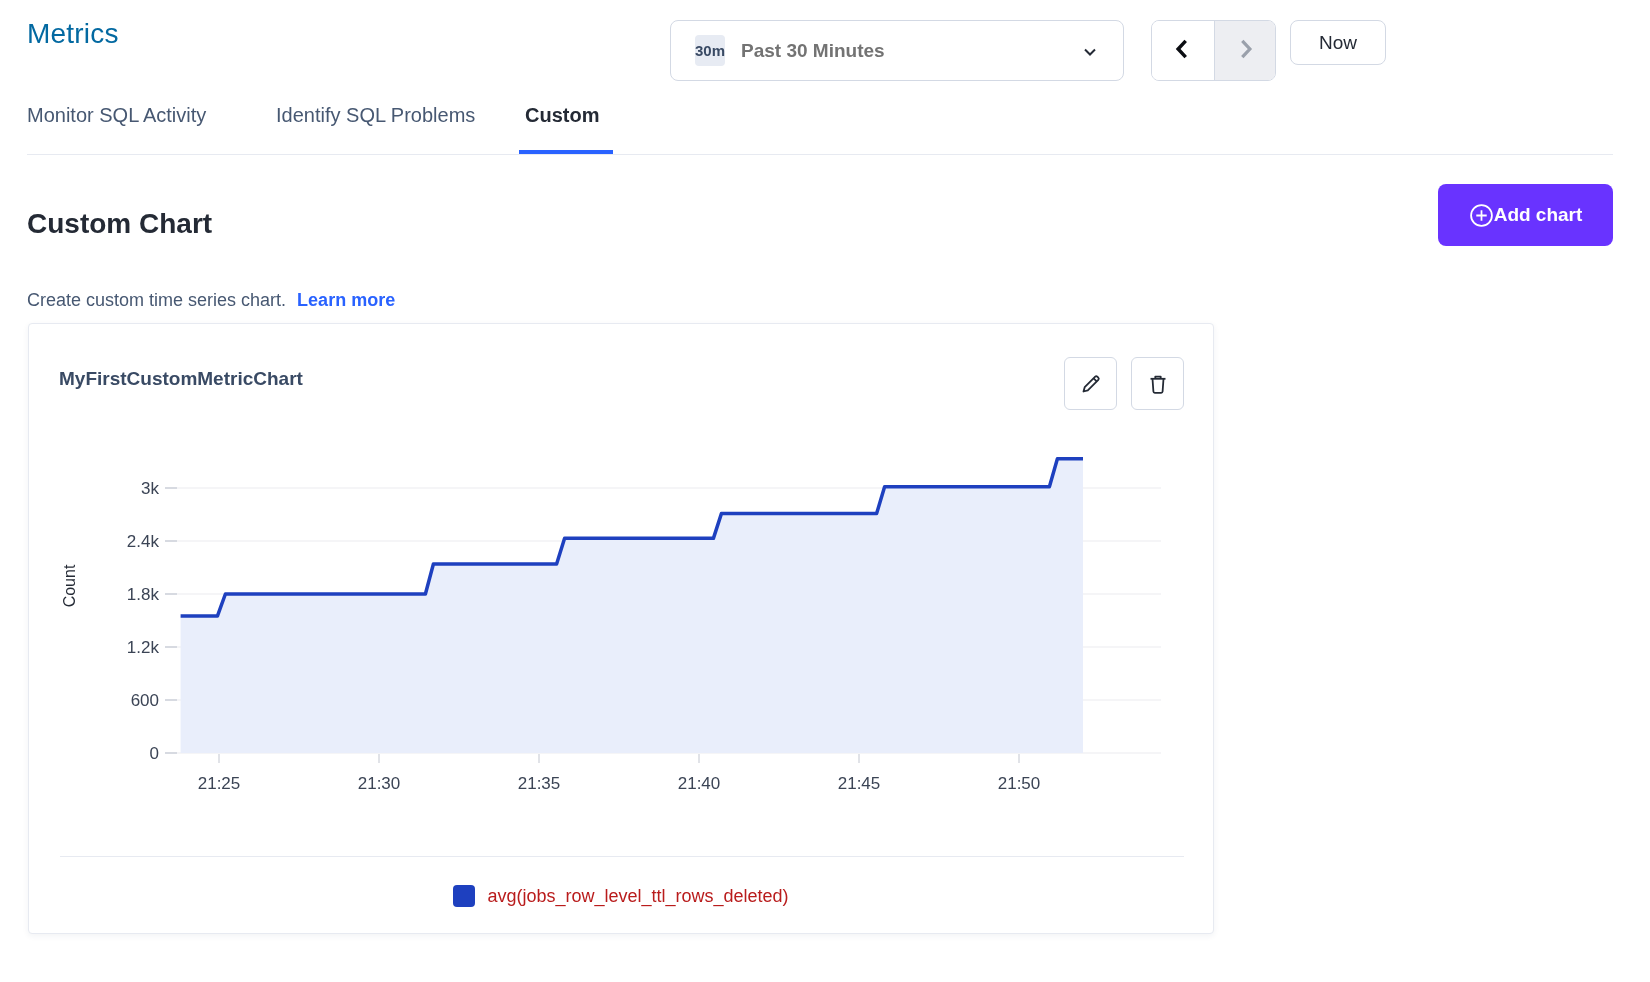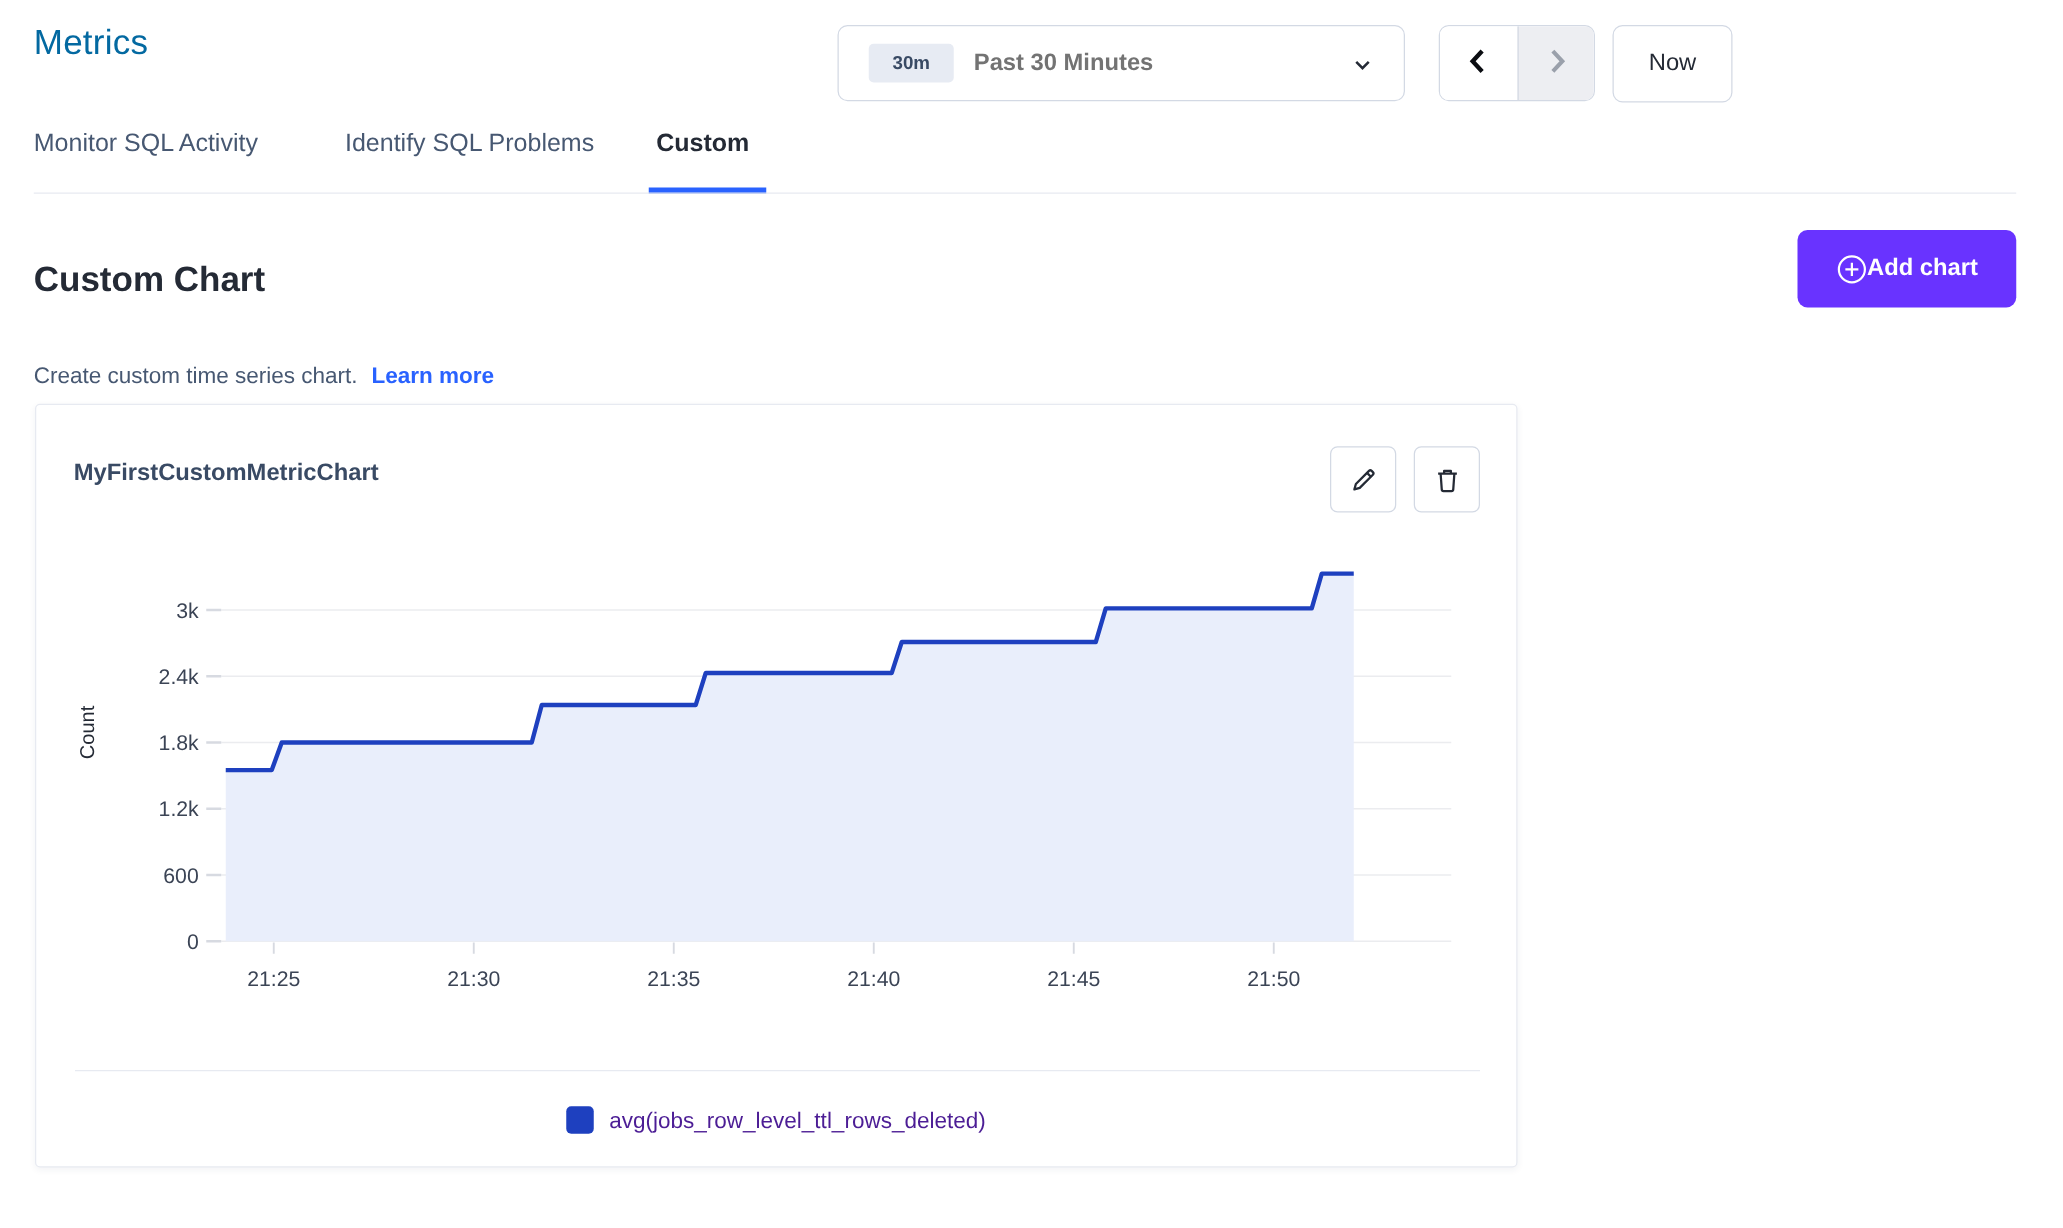--- a/index.html
+++ b/index.html
@@ -4,32 +4,32 @@
 <style>
   * { margin:0; padding:0; box-sizing:border-box; }
   body { background:#ffffff; font-family:"Liberation Sans", sans-serif; }
   .page { position:relative; width:1650px; height:982px; background:#ffffff; overflow:hidden; }
 
   .page-title { position:absolute; left:27px; top:18px; font-size:28px; font-weight:400; color:#0369a1; letter-spacing:.2px; }
 
   
   .time-dropdown { position:absolute; left:670px; top:20px; width:454px; height:61px;
     background:#fff; border:1px solid #d3d9e4; border-radius:8px; display:flex; align-items:center; cursor:pointer; }
-  .range-badge { margin-left:24px; background:#e7ebf3; border-radius:4px; padding:7px 19px;
+  .range-badge { margin-left:24px; background:#e7ebf3; border-radius:4px; padding:7px 0;
     font-size:15px; font-weight:700; color:#394a64; }
   .range-label { margin-left:16px; font-size:19px; font-weight:600; color:#737373; }
   .dd-chevron { position:absolute; right:24px; top:22px; }
 
   
   .nav-arrows { position:absolute; left:1151px; top:20px; width:125px; height:61px;
     border:1px solid #d3d9e4; border-radius:8px; overflow:hidden; display:flex; background:#fff; }
   .nav-arrows button { width:50%; height:100%; border:none; background:#fff; display:flex; align-items:center; justify-content:center; cursor:pointer; }
   .nav-arrows button + button { border-left:1px solid #d3d9e4; background:#edeef2; cursor:default; }
 
-  .now-btn { position:absolute; left:1290px; top:20px; width:96px; height:62px; background:#fff;
+  .now-btn { position:absolute; left:1290px; top:20px; width:96px; height:45px; background:#fff;
     border:1px solid #d3d9e4; border-radius:8px; font-size:19px; font-weight:500; color:#242a35;
     font-family:"Liberation Sans", sans-serif; cursor:pointer; }
 
   
   .tabs { position:absolute; top:104px; left:0; width:100%; height:32px; }
   .tab { position:absolute; top:0; font-size:20px; color:#475872; cursor:pointer; white-space:nowrap; }
   .tab.active { color:#242a35; font-weight:600;text-align:right; }
   .tab-1 { left:27px; } .tab-2 { left:276px; } .tab-3 { left:525px; }
   .active-tab-indicator { position:absolute; left:519px; top:150px; width:94px; height:5px; background:#2962ff; }
   .tabs-divider { position:absolute; left:27px; top:154px; width:1586px; height:1px; background:#e7eaf1; }
@@ -49,21 +49,21 @@
   .icon-btn { position:absolute; top:33px; width:53px; height:53px; background:#fff;
     border:1px solid #d3d9e4; border-radius:6px; display:flex; align-items:center; justify-content:center; cursor:pointer; }
   .edit-btn { left:1035px; } .delete-btn { left:1102px; }
 
   .chart-svg { position:absolute; left:32px; top:97px; }
   svg text { font-family:"Liberation Sans", sans-serif; }
 
   .card-divider { position:absolute; left:31px; top:532px; width:1124px; height:1px; background:#e7eaf1; }
   .legend { position:absolute; left:0; top:561px; width:100%; display:flex; align-items:center; justify-content:center; gap:12px; }
   .legend-swatch { width:22px; height:22px; border-radius:4px; background:#1e40bf; }
-  .legend-label { font-size:18px; color:#4c1d95; }
+  .legend-label { font-size:18px; color:#b91c1c; }
 </style>
 </head>
 <body>
 
 <div class="page">
 
   <h1 class="page-title">Metrics</h1>
 
   <div class="time-dropdown">
     <span class="range-badge">30m</span>

